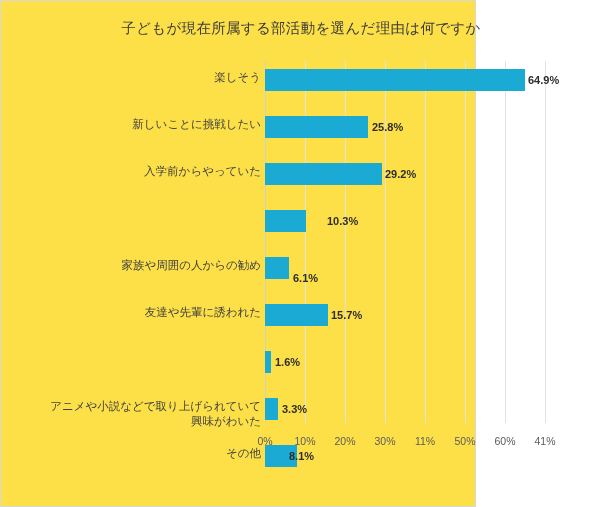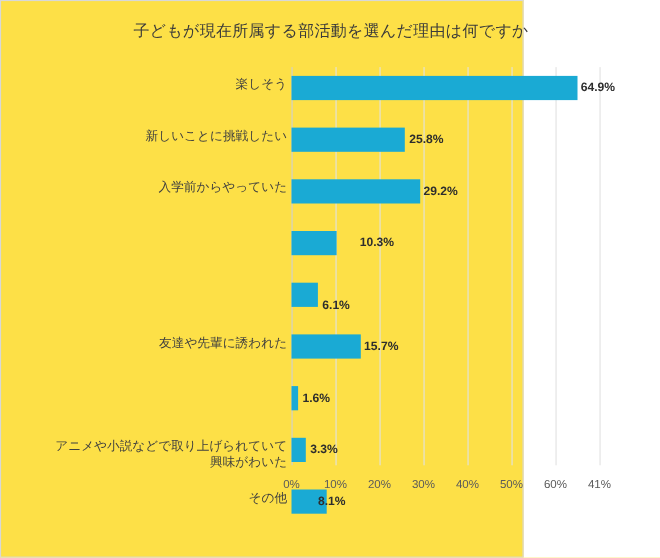--- a/index.html
+++ b/index.html
@@ -100,20 +100,21 @@
 <body>
 
 <div id="chart-card">
 
   <div id="chart-title">子どもが現在所属する部活動を選んだ理由は何ですか</div>
 
   <div id="labels-col">
     <div class="cat-label" style="top:9px;">楽しそう</div>
     <div class="cat-label" style="top:56px;">新しいことに挑戦したい</div>
     <div class="cat-label" style="top:103px;">入学前からやっていた</div>
+    <div class="cat-label" style="top:197px;">家族や周囲の人からの勧め</div>
     <div class="cat-label" style="top:244px;">友達や先輩に誘われた</div>
     <div class="cat-label" style="top:338px;">アニメや小説などで取り上げられていて
 興味がわいた</div>
     <div class="cat-label" style="top:385px;">その他</div>
   </div>
 
   <div id="plot">
 
     <div class="gridline axis0" style="left:0px;"></div>
     <div class="gridline" style="left:40px;"></div>
@@ -158,19 +159,19 @@
     </div>
     <div class="bar-row" style="top:384px;">
       <div class="bar" style="width:32.4px;"></div>
       <div class="bar-value" style="left:24px;">8.1%</div>
     </div>
 
     <div class="tick-label" style="left:0px;">0%</div>
     <div class="tick-label" style="left:40px;">10%</div>
     <div class="tick-label" style="left:80px;">20%</div>
     <div class="tick-label" style="left:120px;">30%</div>
-    <div class="tick-label" style="left:160px;">40%</div>
+    <div class="tick-label" style="left:160px;">11%</div>
     <div class="tick-label" style="left:200px;">50%</div>
     <div class="tick-label" style="left:240px;">60%</div>
     <div class="tick-label" style="left:280px;">41%</div>
 
   </div>
 </div>
 
 </body></html>

